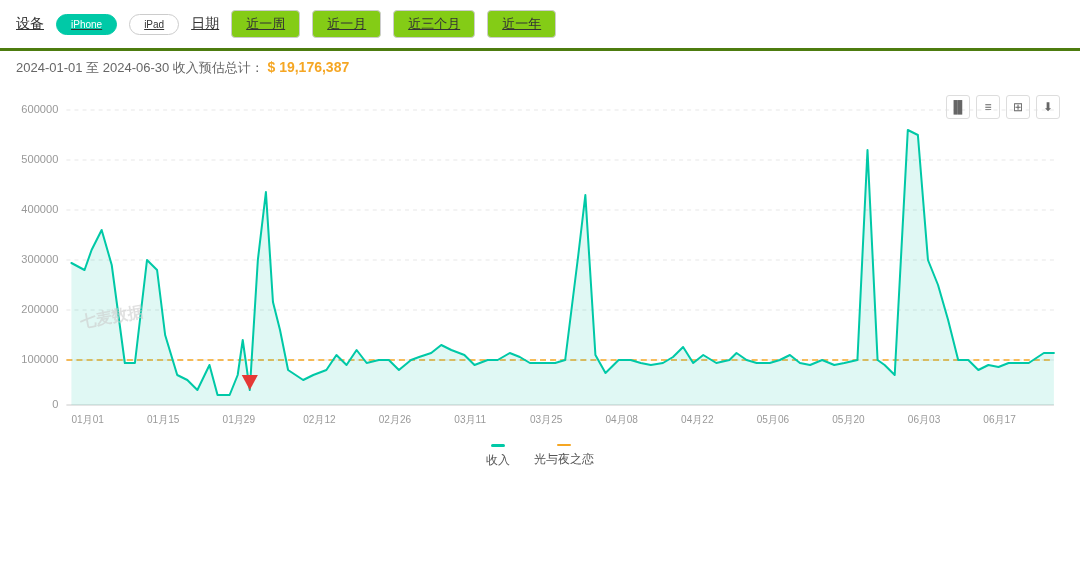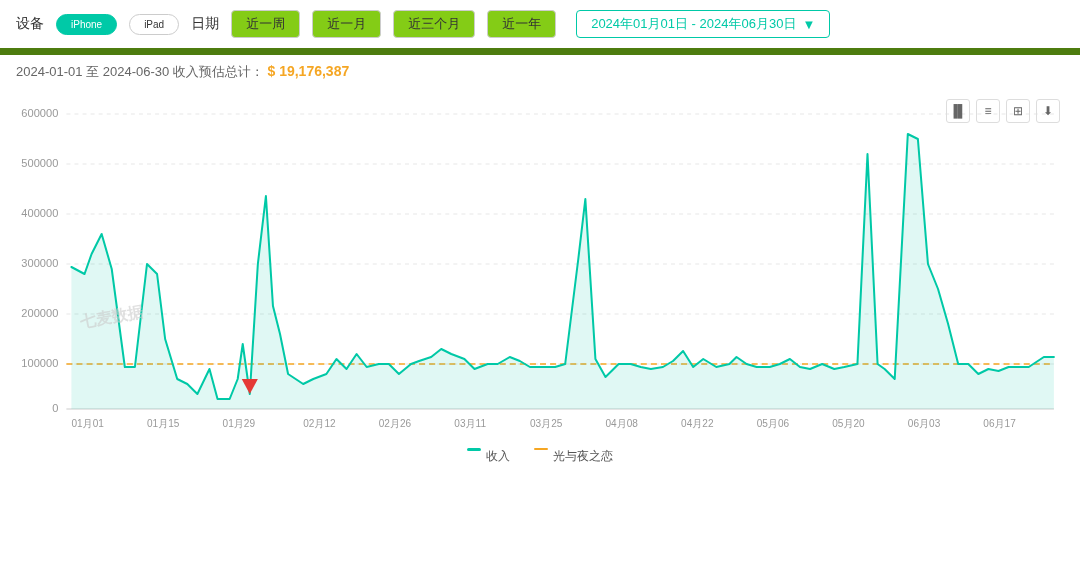--- a/index.html
+++ b/index.html
@@ -1,50 +1,46 @@
 <!DOCTYPE html>
 <html><head>
   <meta charset="utf-8">
   <style>
     * { box-sizing: border-box; margin: 0; padding: 0; }
     body { font-family: -apple-system, "PingFang SC", "Microsoft YaHei", sans-serif; background: #fff; color: #333; font-size: 13px; }
-    .top-bar { display: flex; align-items: center; padding: 10px 16px; gap: 12px; border-bottom: 7px solid #4d7c0f; }
+    .top-bar { display: flex; align-items: center; padding: 10px 16px; gap: 12px; border-bottom: 3px solid #4d7c0f; text-decoration: underline; }
     .label { font-size: 14px; color: #333; font-weight: 500; }
     .device-btn { padding: 4px 14px; border-radius: 20px; border: 1px solid #ccc; background: #fff; cursor: pointer; font-size: 10px; color: #333; }
     .device-btn.active { background: #00c9a7; border-color: #00c9a7; color: #fff; }
     .date-btn { padding: 4px 14px; border-radius: 4px; border: 1px solid #ccc; background: #84cc16; cursor: pointer; font-size: 13px; color: #333; }
     .date-range-btn { padding: 4px 14px; border-radius: 4px; border: 1px solid #00c9a7; background: #fff; cursor: pointer; font-size: 13px; color: #00c9a7; display: flex; align-items: center; gap: 6px; margin-left: 8px; }
     .summary-bar { padding: 8px 16px; font-size: 13px; color: #666; }
     .summary-bar span.amount { color: #f5a623; font-weight: bold; font-size: 14px; }
     .chart-container { position: relative; padding: 10px 16px 20px; }
     .chart-title { text-align: center; font-size: 13px; color: #555; margin-bottom: 8px; }
     .chart-icons { position: absolute; top: 10px; right: 20px; display: flex; gap: 6px; align-items: center; }
     .chart-icon { width: 24px; height: 24px; border: 1px solid #ddd; border-radius: 3px; display: flex; align-items: center; justify-content: center; cursor: pointer; color: #666; font-size: 12px; }
     .watermark { position: absolute; left: 80px; top: 55%; color: #ccc; font-size: 16px; font-weight: bold; transform: rotate(-10deg); pointer-events: none; opacity: 0.6; }
     .legend { display: flex; justify-content: center; gap: 24px; margin-top: 6px; font-size: 12px; color: #555; }
-    .legend-item { display: flex; gap: 5px; }
+    .legend-item { display: flex; align-items: center; gap: 5px; flex-direction: column; }
     .legend-dot { width: 14px; height: 3px; border-radius: 2px; }
     svg.chart { width: 100%; height: 340px; }
   </style>
 </head>
 <body>
 
 <div class="top-bar">
   <span class="label">设备</span>
   <button class="device-btn active">iPhone</button>
   <button class="device-btn">iPad</button>
   <span class="label">日期</span>
   <button class="date-btn">近一周</button>
   <button class="date-btn">近一月</button>
   <button class="date-btn">近三个月</button>
   <button class="date-btn">近一年</button>
-  <button class="date-range-btn">
-    <span>2024年01月01日 - 2024年06月30日</span>
-    <span>▼</span>
-  </button>
 </div>
 
 <div class="summary-bar">
   <span>2024-01-01 至 2024-06-30 收入预估总计：</span>
   <span class="amount">$ 19,176,387</span>
 </div>
 
 <div class="chart-container">
   <div class="chart-icons">
     <div class="chart-icon">▐▌</div>

